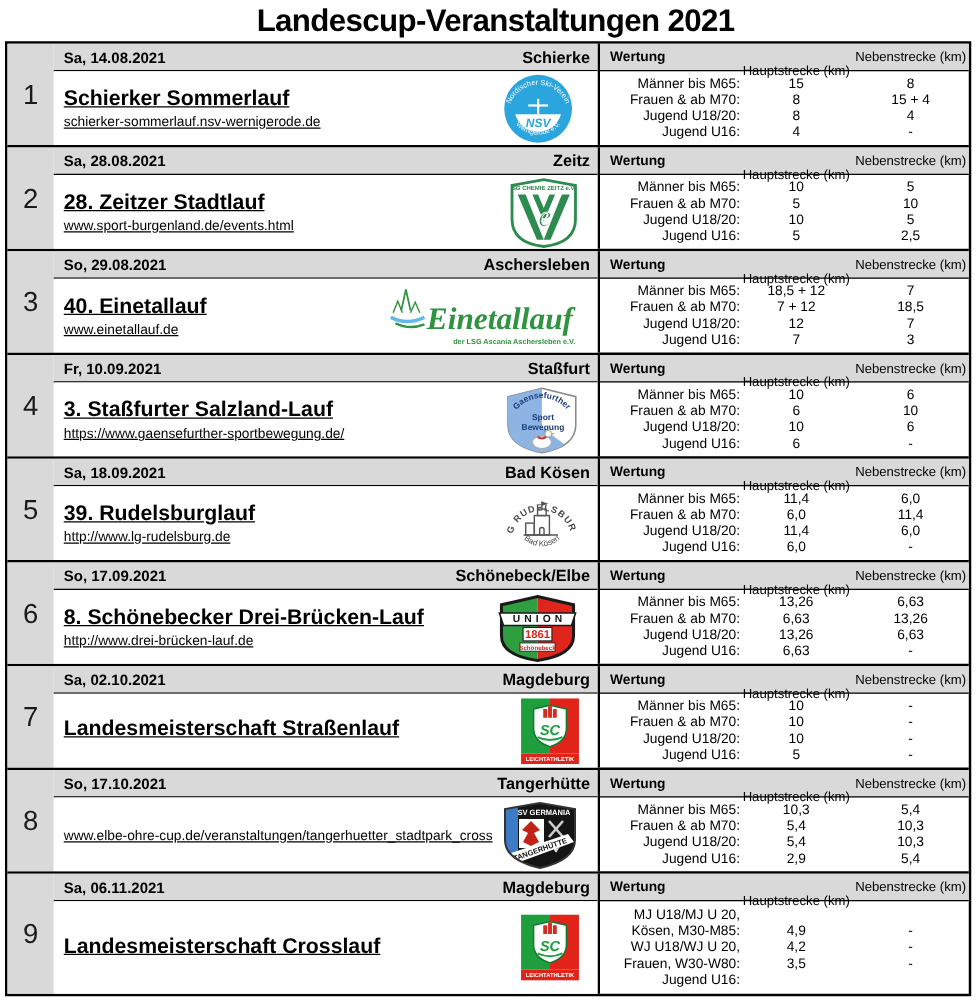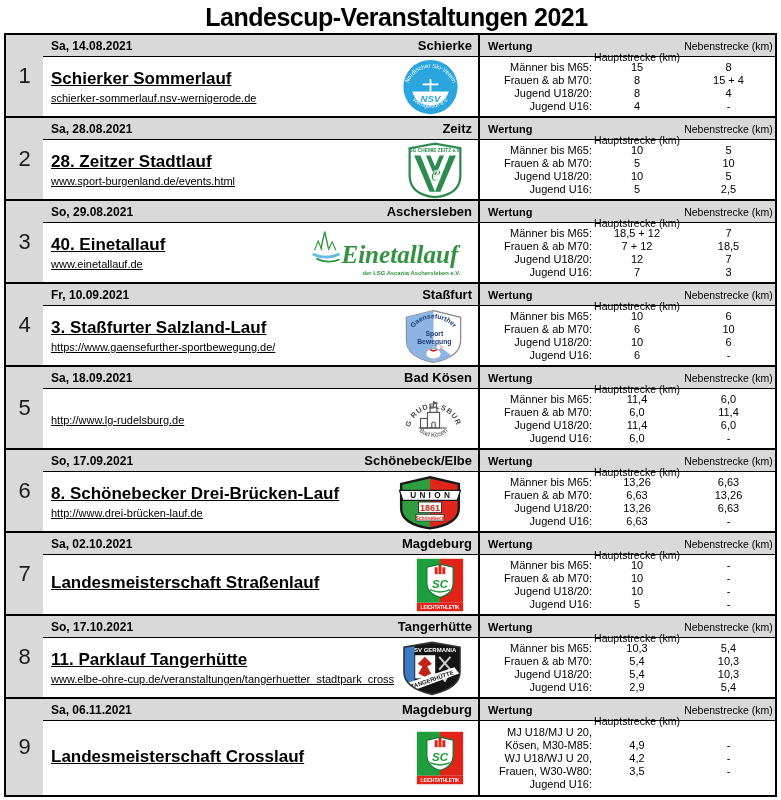--- a/index.html
+++ b/index.html
@@ -282,20 +282,21 @@
 
   <div class="row">
     <div class="numcell">5</div>
     <div class="left">
       <div class="datebar">
         <span class="date">Sa, 18.09.2021</span>
         <span class="loc">Bad Kösen</span>
       </div>
       <div class="content">
         <div class="txt">
+          <div class="name">39. Rudelsburglauf</div>
           <div class="url">http://www.lg-rudelsburg.de</div>
         </div>
         <div class="logo">
           <svg width="61" height="57" viewBox="0 0 70 66">
             <path id="rudT" d="M8,42 A28,28 0 0 1 62,42" fill="none"></path>
             <text font-size="8.5" font-weight="bold" fill="#4a4a4a" letter-spacing="1"><textPath href="#rudT" startOffset="50%" text-anchor="middle">LG RUDELSBURG</textPath></text>
             <path id="rudB" d="M13,40 A24,24 0 0 0 57,40" fill="none"></path>
             <text font-size="7.5" fill="#4a4a4a"><textPath href="#rudB" startOffset="50%" text-anchor="middle">Bad Kösen</textPath></text>
             <g stroke="#555" fill="none" stroke-width="1.3">
               <rect x="28" y="26" width="14" height="18"></rect>
@@ -467,21 +468,20 @@
 
   <div class="row">
     <div class="numcell">8</div>
     <div class="left">
       <div class="datebar">
         <span class="date">So, 17.10.2021</span>
         <span class="loc">Tangerhütte</span>
       </div>
       <div class="content">
         <div class="txt">
-          <div class="name">11. Parklauf Tangerhütte</div>
           <div class="url">www.elbe-ohre-cup.de/veranstaltungen/tangerhuetter_stadtpark_cross</div>
         </div>
         <div class="logo">
           <svg width="64" height="56" viewBox="0 0 80 70">
             <defs>
                 <clipPath id="gerC">
                   <path d="M40,3 L75,9 L75,40 Q75,60 40,68 Q5,60 5,40 L5,9 Z"></path>
                 </clipPath>
               </defs>
             <g clip-path="url(#gerC)">

